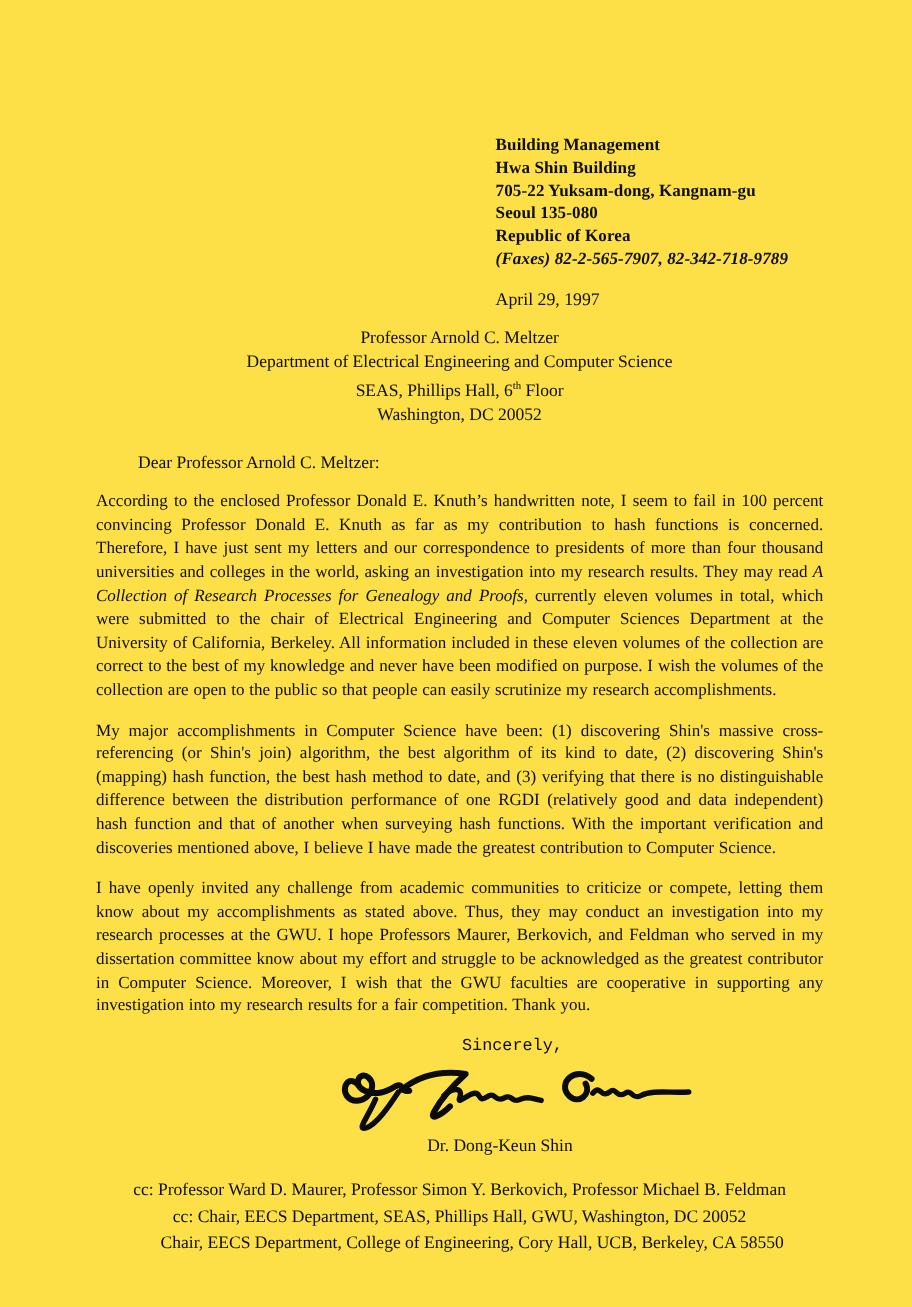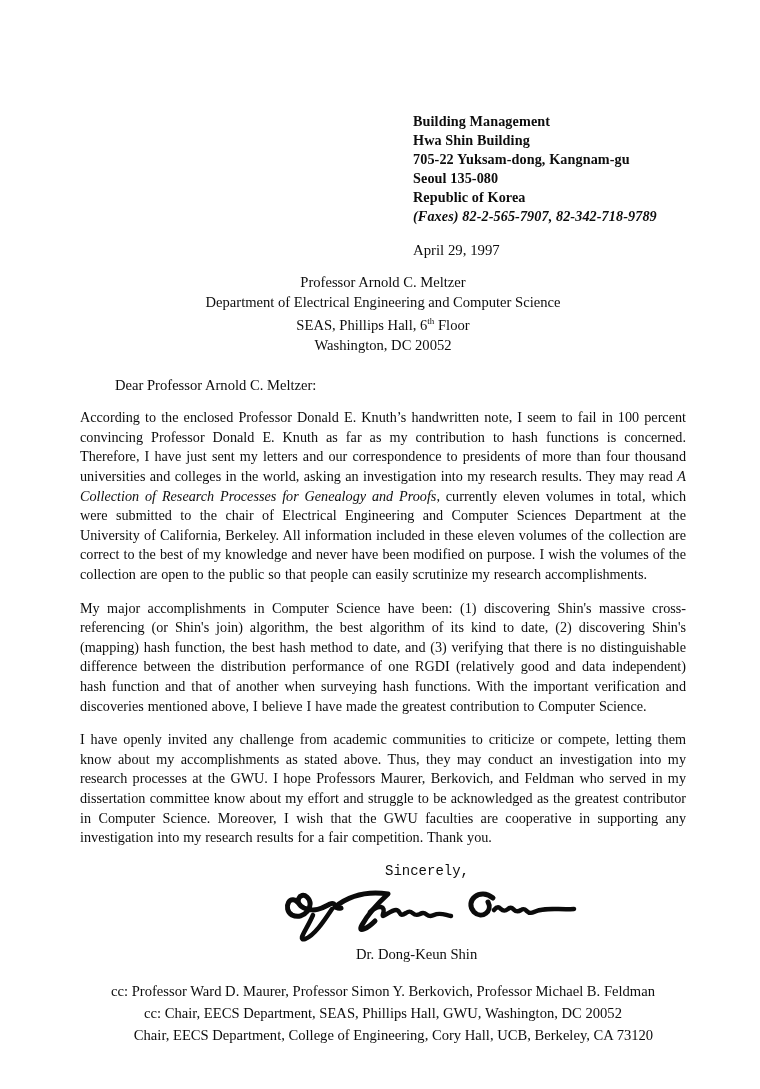--- a/index.html
+++ b/index.html
@@ -1,21 +1,21 @@
 <!DOCTYPE html>
 <html><head>
 <meta charset="utf-8">
 <style>
   html, body { margin: 0; padding: 0; background: #e8e8e8; }
   .page {
     position: relative;
     width: 760px;
     height: 1089px;
     margin: 0 auto;
-    background: #ffffff;
+    background: #fde047;
     font-family: "Liberation Serif", serif;
     color: #0d0d0d;
     overflow: hidden;
     box-sizing: border-box;
   }
   .content {
     padding: 112px 74px 0 80px;
     box-sizing: border-box;
   }
   
@@ -128,17 +128,17 @@
             <path stroke-width="4.5" d="M214 29 C221 21 220 34 228 28 C234 23 233 34 241 29 C247 25 246 35 254 31 C264 26 278 29 294 28"></path>
           </g>
         </svg>
       </div>
       <div class="signed-name">Dr. Dong-Keun Shin</div>
     </div>
 
     <div class="cc-block">
       <div>cc: Professor Ward D. Maurer, Professor Simon Y. Berkovich, Professor Michael B. Feldman</div>
       <div>cc: Chair, EECS Department, SEAS, Phillips Hall, GWU, Washington, DC 20052</div>
-      <div class="cc-indent">Chair, EECS Department, College of Engineering, Cory Hall, UCB, Berkeley, CA 73120</div>
+      <div class="cc-indent">Chair, EECS Department, College of Engineering, Cory Hall, UCB, Berkeley, CA 58550</div>
     </div>
 
   </div>
 </div>
 
 </body></html>

